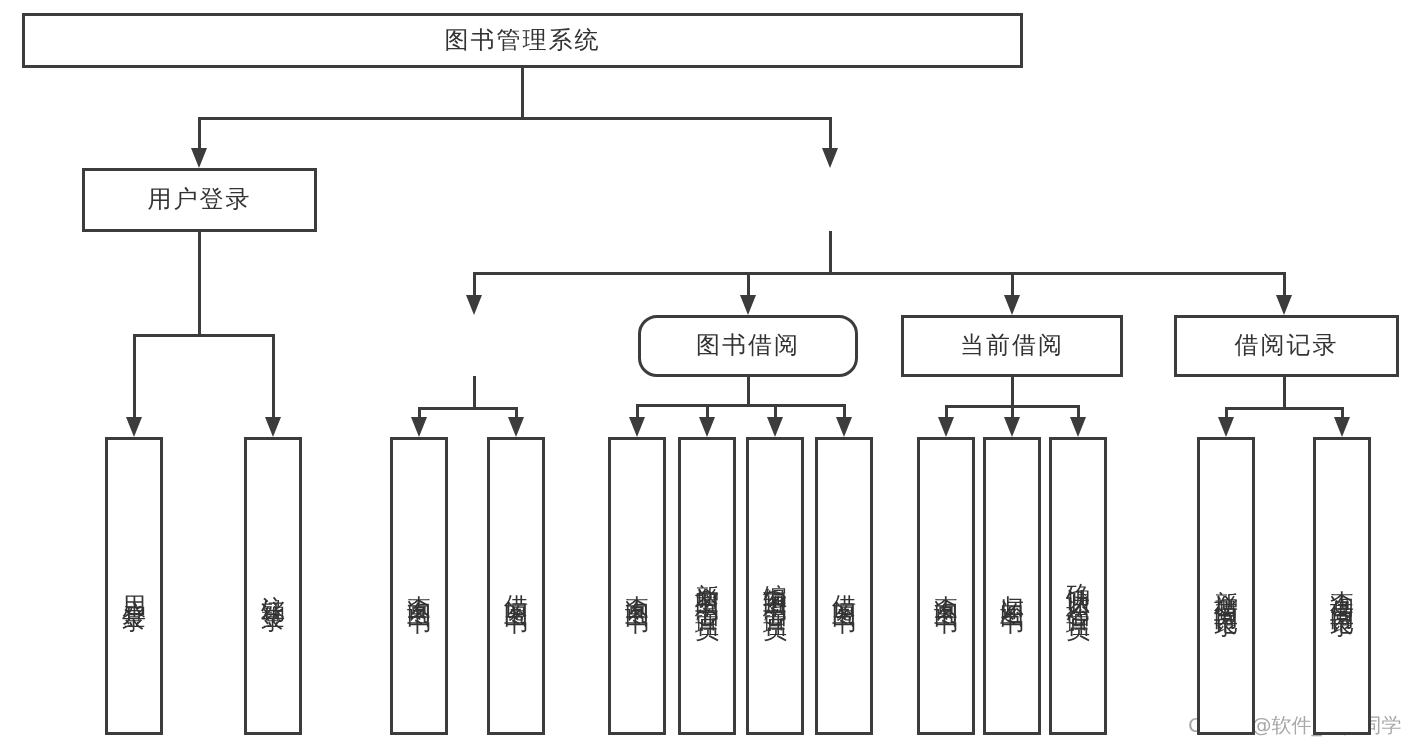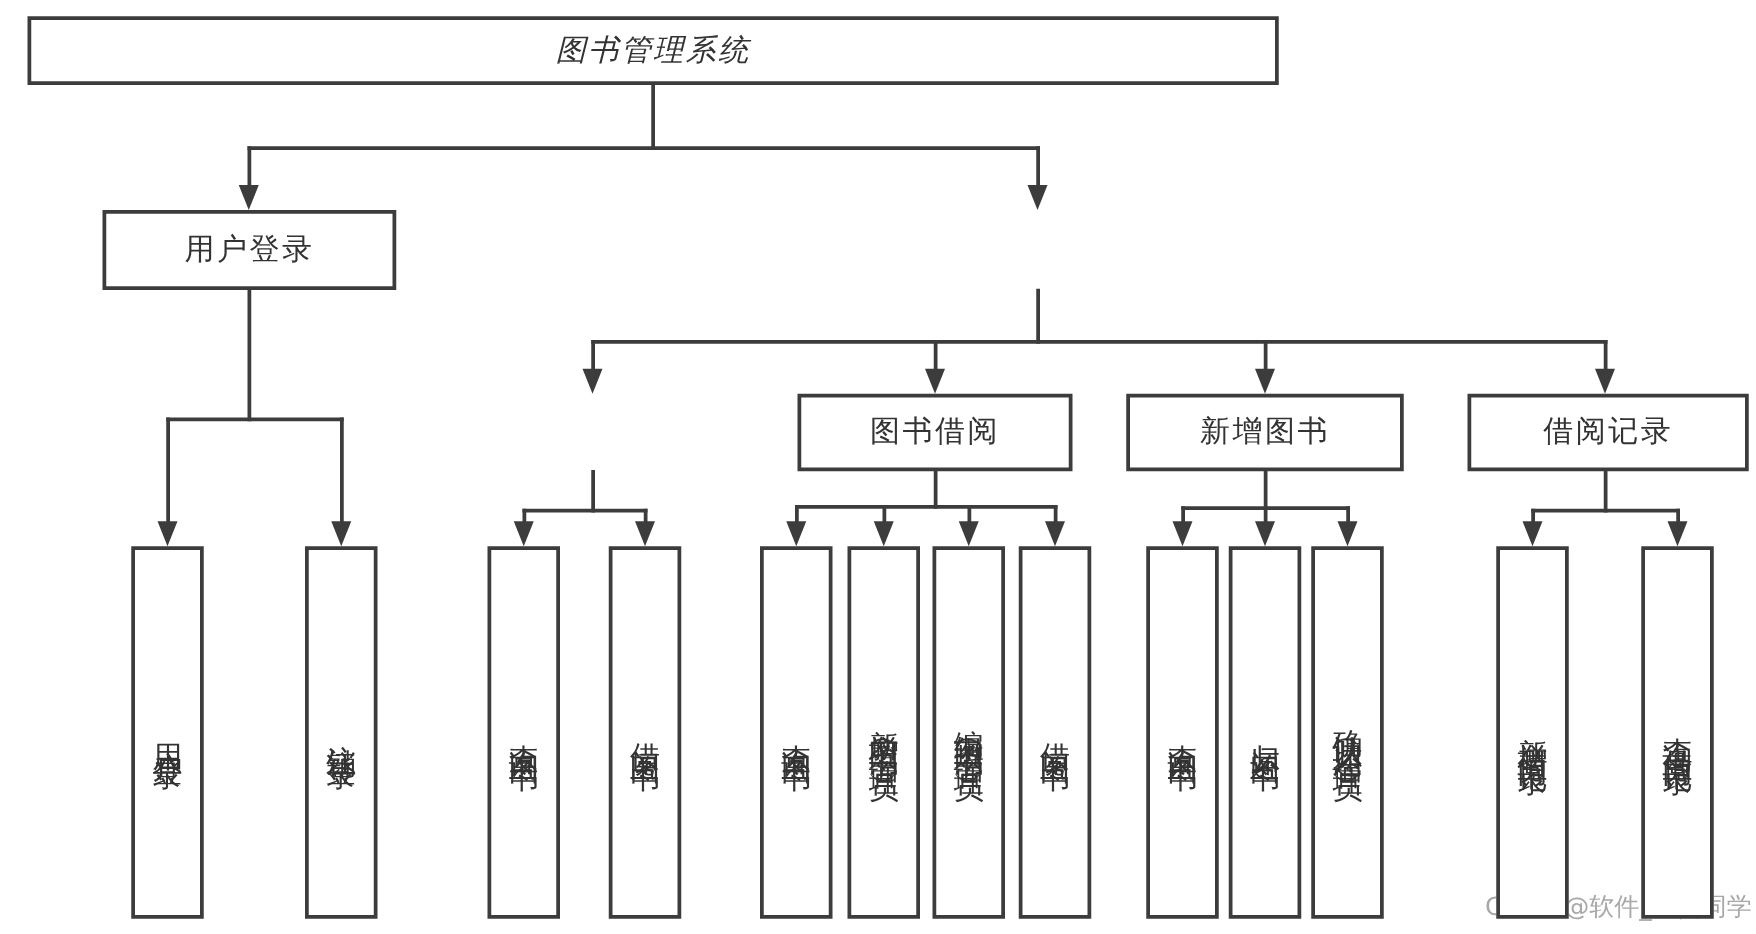--- a/index.html
+++ b/index.html
@@ -57,24 +57,24 @@
     font-size: 20px;
     white-space: nowrap;
     text-align: right;
   }
 </style>
 </head>
 <body>
 
 <div id="canvas">
   <div class="watermark">CSDN @软件_小贺同学</div>
-<div class="node" style="left: 22px; top: 13px; width: 1001px; height: 55px; border-color: rgb(60, 60, 60); color: rgb(51, 51, 51); font-style: italic;">图书管理系统</div>
+<div class="node" style="left: 22px; top: 13px; width: 1001px; height: 55px; border-color: rgb(60, 60, 60); color: rgb(51, 51, 51);">图书管理系统</div>
     <div class="node" style="left: 82px; top: 168px; width: 235px; height: 64px; border-color: rgb(60, 60, 60); color: rgb(51, 51, 51);">用户登录</div>
-    <div class="node" style="left: 638px; top: 315px; width: 220px; height: 62px; border-color: rgb(60, 60, 60); color: rgb(51, 51, 51);">图书借阅</div>
-    <div class="node" style="left: 901px; top: 315px; width: 222px; height: 62px; border-color: rgb(60, 60, 60); color: rgb(51, 51, 51);">新增图书</div>
+    <div class="node" style="left: 638px; top: 315px; width: 220px; height: 62px; border-color: rgb(60, 60, 60); color: rgb(51, 51, 51); border-radius: 19px;">图书借阅</div>
+    <div class="node" style="left: 901px; top: 315px; width: 222px; height: 62px; border-color: rgb(60, 60, 60); color: rgb(51, 51, 51);">当前借阅</div>
     <div class="node" style="left: 1174px; top: 315px; width: 225px; height: 62px; border-color: rgb(60, 60, 60); color: rgb(51, 51, 51);">借阅记录</div>
     <div class="node vertical" style="left: 105px; top: 437px; width: 58px; height: 298px; border-color: rgb(60, 60, 60); color: rgb(51, 51, 51);">用户登录</div>
     <div class="node vertical" style="left: 244px; top: 437px; width: 58px; height: 298px; border-color: rgb(60, 60, 60); color: rgb(51, 51, 51);">注销登录</div>
     <div class="node vertical" style="left: 390px; top: 437px; width: 58px; height: 298px; border-color: rgb(60, 60, 60); color: rgb(51, 51, 51);">查询图书</div>
     <div class="node vertical" style="left: 487px; top: 437px; width: 58px; height: 298px; border-color: rgb(60, 60, 60); color: rgb(51, 51, 51);">借阅图书</div>
     <div class="node vertical" style="left: 608px; top: 437px; width: 58px; height: 298px; border-color: rgb(60, 60, 60); color: rgb(51, 51, 51);">查询图书</div>
     <div class="node vertical" style="left: 678px; top: 437px; width: 58px; height: 298px; border-color: rgb(60, 60, 60); color: rgb(51, 51, 51);">新增图书（管理员）</div>
     <div class="node vertical" style="left: 746px; top: 437px; width: 58px; height: 298px; border-color: rgb(60, 60, 60); color: rgb(51, 51, 51);">编辑图书（管理员）</div>
     <div class="node vertical" style="left: 815px; top: 437px; width: 58px; height: 298px; border-color: rgb(60, 60, 60); color: rgb(51, 51, 51);">借阅图书</div>
     <div class="node vertical" style="left: 917px; top: 437px; width: 58px; height: 298px; border-color: rgb(60, 60, 60); color: rgb(51, 51, 51);">查询图书</div>

